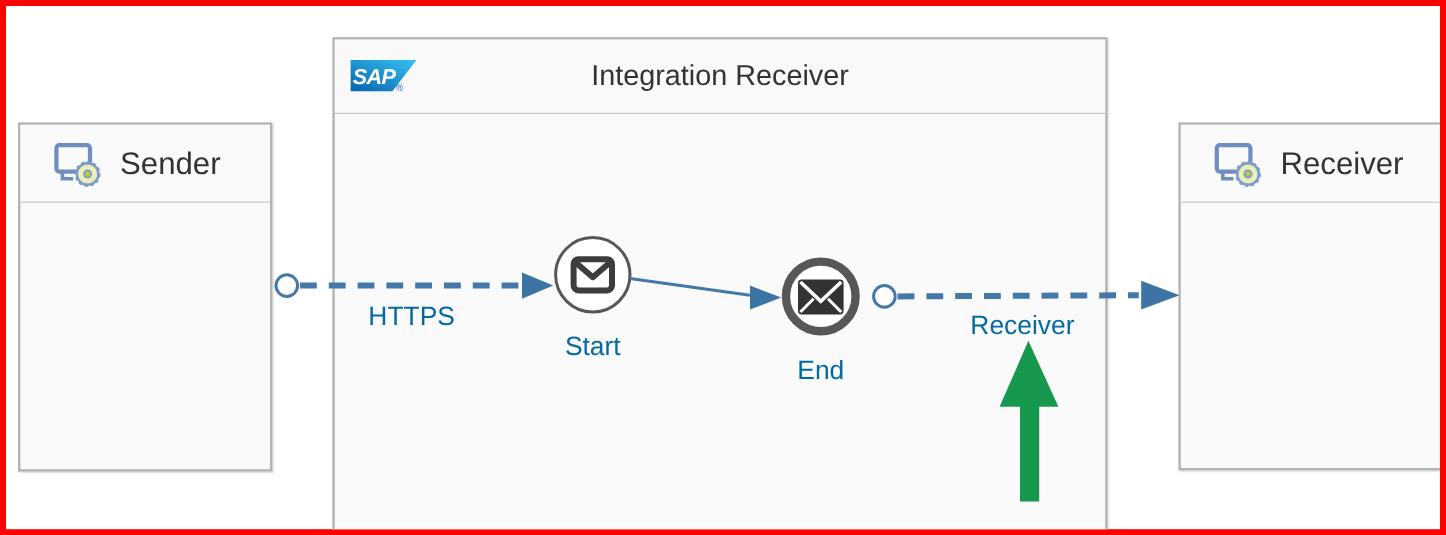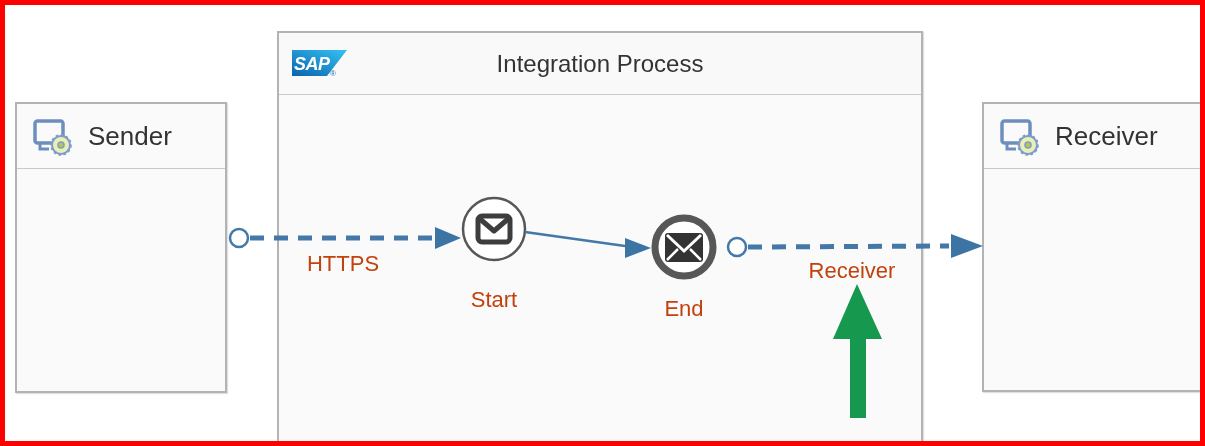--- a/index.html
+++ b/index.html
@@ -16,21 +16,21 @@
   .participant{
     position:absolute;
     box-sizing:border-box;
     background:#fafafa;
     border:2px solid #b3b3b3;
     box-shadow:1px 1px 1px rgba(0,0,0,0.12);
   }
   .participant-header{
     display:flex;align-items:center;
     height:64px;
-    padding-left:15px;
+    padding-left:27px;
     border-bottom:1px solid #c9c9c9;
     background:#fafafa;
   }
   .participant-label{
     margin-left:14px;
     font-size:26px;
     color:#333333;
   }
   .sender{left:10px;top:97px;width:212px;height:291px;}
   .receiver{left:977px;top:97px;width:251px;height:290px;}
@@ -58,21 +58,21 @@
   }
   
   .overlay{
     position:absolute;left:0;top:0;width:1195px;height:436px;
     pointer-events:none;
   }
   .flow-label{
     position:absolute;
     transform:translateX(-50%);
     font-size:22px;
-    color:#c2410c;
+    color:#0369a1;
     white-space:nowrap;
   }
 </style>
 </head>
 <body>
 
 <div class="canvas">
 
   <div class="participant sender">
     <div class="participant-header">
@@ -94,21 +94,21 @@
         <defs>
           <linearGradient id="sapg" x1="0" y1="1" x2="0.9" y2="0">
             <stop offset="0" stop-color="#0a63ae"></stop>
             <stop offset="1" stop-color="#33bdef"></stop>
           </linearGradient>
         </defs>
         <polygon points="0,0 55,0 35,26 0,26" fill="url(#sapg)"></polygon>
         <text x="2" y="20" font-size="18" font-weight="bold" font-style="italic" fill="#ffffff" letter-spacing="-0.5">SAP</text>
         <text x="38" y="26" font-size="8" fill="#1c6fb6">®</text>
       </svg>
-      <div class="process-title">Integration Process</div>
+      <div class="process-title">Integration Receiver</div>
     </div>
     <div></div>
   </div>
 
   <div class="participant receiver">
     <div class="participant-header">
       <svg width="42" height="40" viewBox="0 0 42 40">
         <rect x="3" y="5" width="28" height="22" rx="2.5" fill="none" stroke="#6e8fbe" stroke-width="3.5"></rect>
         <path d="M8,27 L8,33 L17,33" fill="none" stroke="#6e8fbe" stroke-width="3"></path>
         <circle cx="29" cy="29" r="9" fill="#e9efb6" stroke="#7d9ccb" stroke-width="2"></circle>
@@ -147,17 +147,17 @@
     </g>
 
     <circle cx="732" cy="242" r="9" fill="#ffffff" stroke="#4478a8" stroke-width="2.5"></circle>
     <path d="M 743,242 L 944,241" fill="none" stroke="#4478a8" stroke-width="5" stroke-dasharray="14 10"></path>
     <polygon points="978,241 946,229 946,253" fill="#3c74a4"></polygon>
 
     <polygon points="852,279 828,334 845,334 845,413 861,413 861,334 877,334" fill="#17984f"></polygon>
   </svg>
 
   <div class="flow-label" style="left:338px;top:246px;">HTTPS</div>
-  <div class="flow-label" style="left:489px;top:271px;margin-top:11px;">Start</div>
+  <div class="flow-label" style="left:489px;top:271px;">Start</div>
   <div class="flow-label" style="left:679px;top:291px;">End</div>
   <div class="flow-label" style="left:847px;top:253px;">Receiver</div>
 
 </div>
 
 </body></html>

